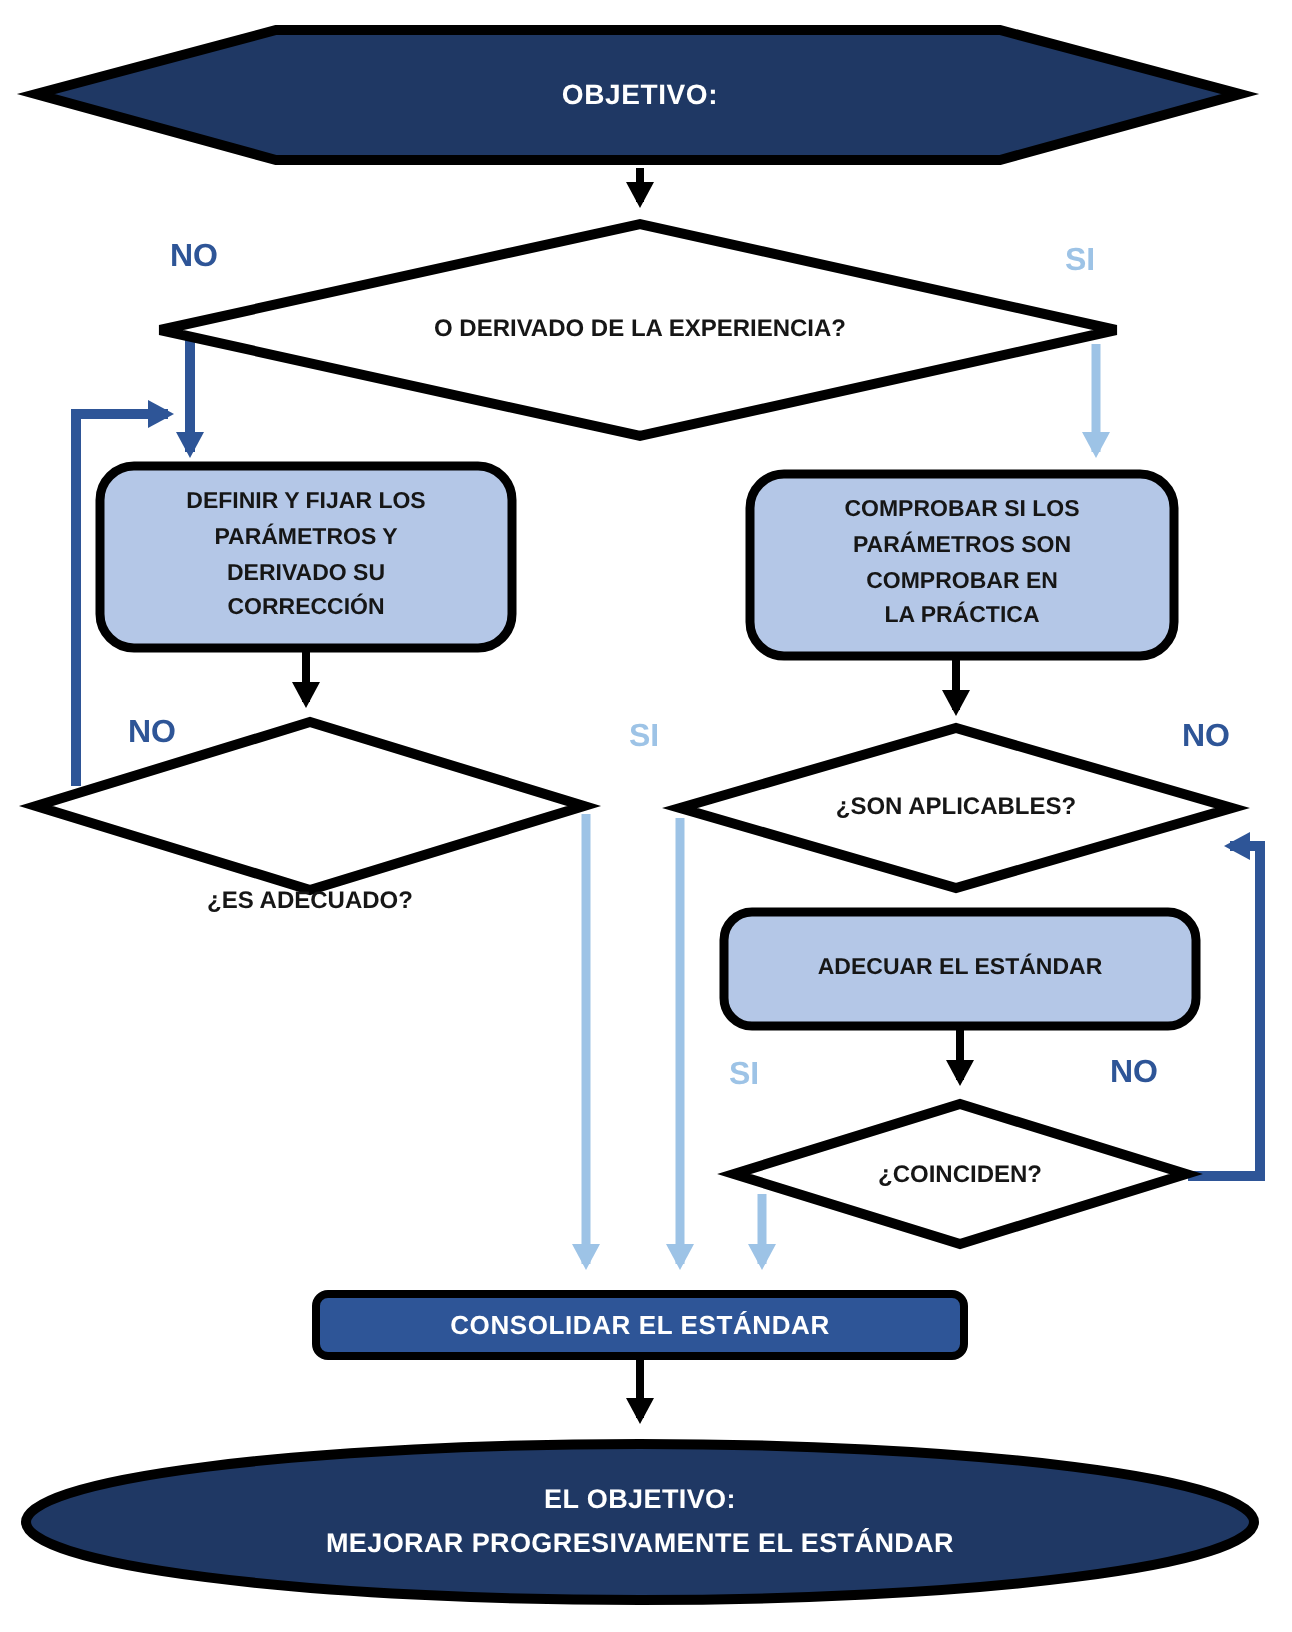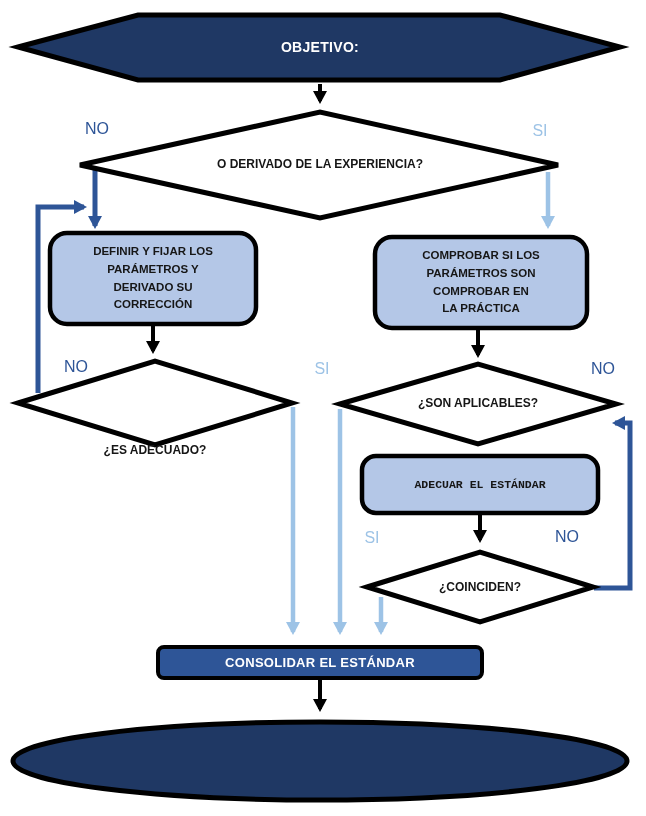--- a/index.html
+++ b/index.html
@@ -28,21 +28,21 @@
   }
   .txt.white { color:var(--text_white); }
   .fs-hex  { font-size:14px;   line-height:1.7; letter-spacing:0.3px; }
   .fs-dia  { font-size:12px;   line-height:1.6; }
   .fs-box  { font-size:11.5px; line-height:1.55; }
   .fs-bar  { font-size:13px;   letter-spacing:0.3px; }
   .fs-goal { font-size:13.5px; line-height:1.6; letter-spacing:0.2px; }
 
   .lbl {
     position:absolute; width:56px; text-align:center;
-    font-weight:normal; font-size:16px;
+    font-weight:bold; font-size:16px;
   }
   .lbl.dark  { color:var(--dark_blue); }
   .lbl.light { color:var(--light_blue); }
 </style>
 </head>
 <body>
 
 <div class="canvas">
 
   <svg class="layer" width="646" height="816" viewBox="0 0 646 816">
@@ -102,28 +102,32 @@
     <div>COMPROBAR SI LOS</div>
     <div>PARÁMETROS SON</div>
     <div>COMPROBAR EN</div>
     <div>LA PRÁCTICA</div>
   </div>
 
   <div class="txt fs-dia" style="left:55px; top:392px; width:200px; height:22px;margin-top:48px;">¿ES ADECUADO?</div>
 
   <div class="txt fs-dia" style="left:378px; top:393px; width:200px; height:22px;">¿SON APLICABLES?</div>
 
-  <div class="txt fs-box" style="left:362px; top:457px; width:236px; height:55px;font-family:Liberation Mono, monospace;">
+  <div class="txt fs-box" style="left:362px; top:457px; width:236px; height:55px;">
     <div>ADECUAR EL ESTÁNDAR</div>
   </div>
 
   <div class="txt fs-dia" style="left:380px; top:577px; width:200px; height:22px;">¿COINCIDEN?</div>
 
   <div class="txt white fs-bar" style="left:158px; top:647px; width:324px; height:31px;">CONSOLIDAR EL ESTÁNDAR</div>
 
+  <div class="txt white fs-goal" style="left:63px; top:738px; width:514px; height:46px;">
+    <div>EL OBJETIVO:</div>
+    <div>MEJORAR PROGRESIVAMENTE EL ESTÁNDAR</div>
+  </div>
 
   <div class="lbl dark" style="left:69px;  top:120px;">NO</div>
   <div class="lbl light" style="left:512px; top:122px;">SI</div>
   <div class="lbl dark" style="left:48px;  top:358px;">NO</div>
   <div class="lbl light" style="left:294px; top:360px;">SI</div>
   <div class="lbl dark" style="left:575px; top:360px;">NO</div>
   <div class="lbl light" style="left:344px; top:529px;">SI</div>
   <div class="lbl dark" style="left:539px; top:528px;">NO</div>
 
 </div>

